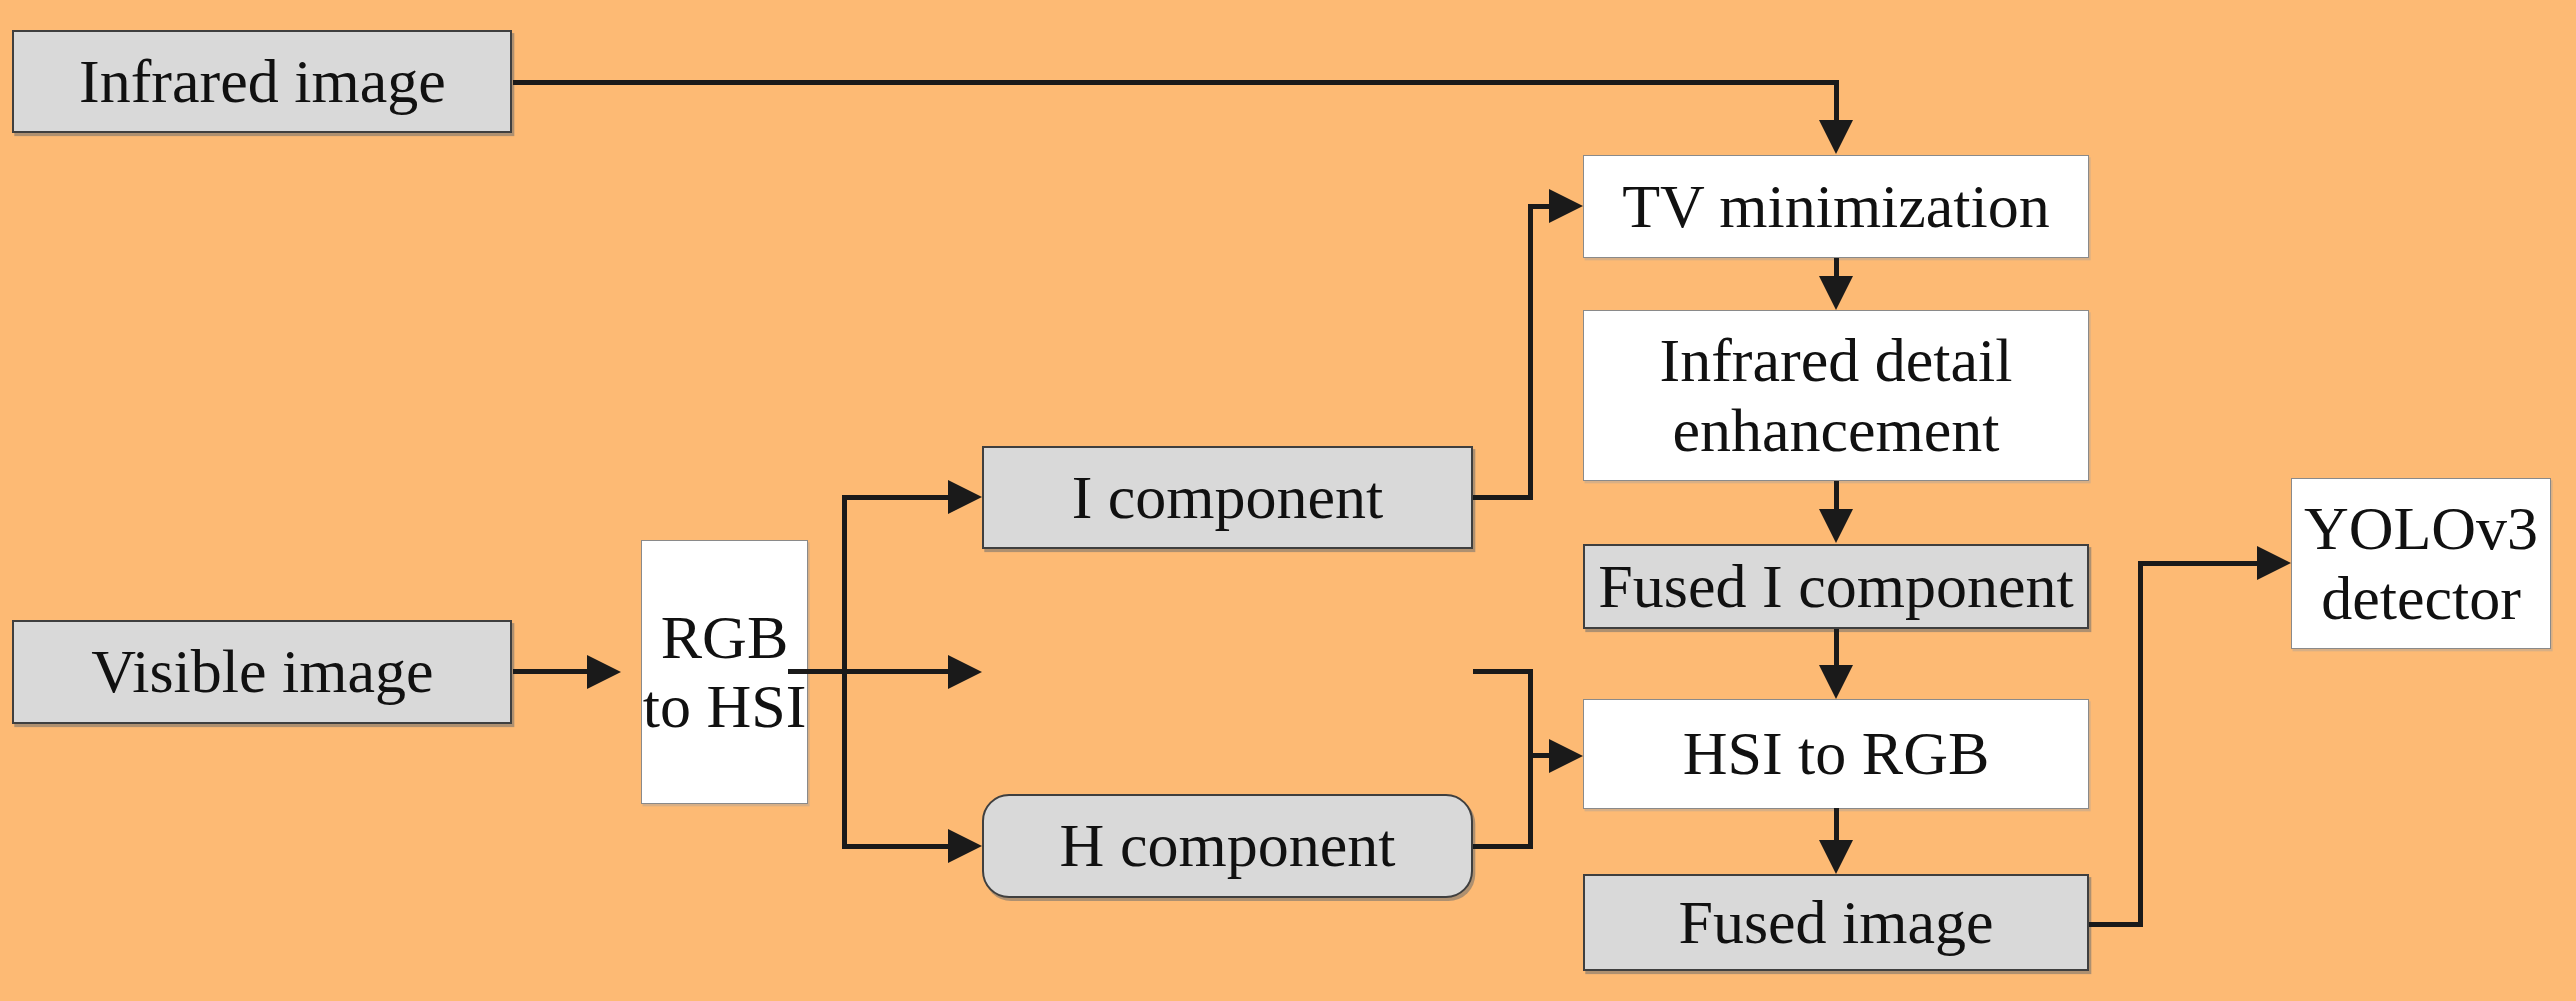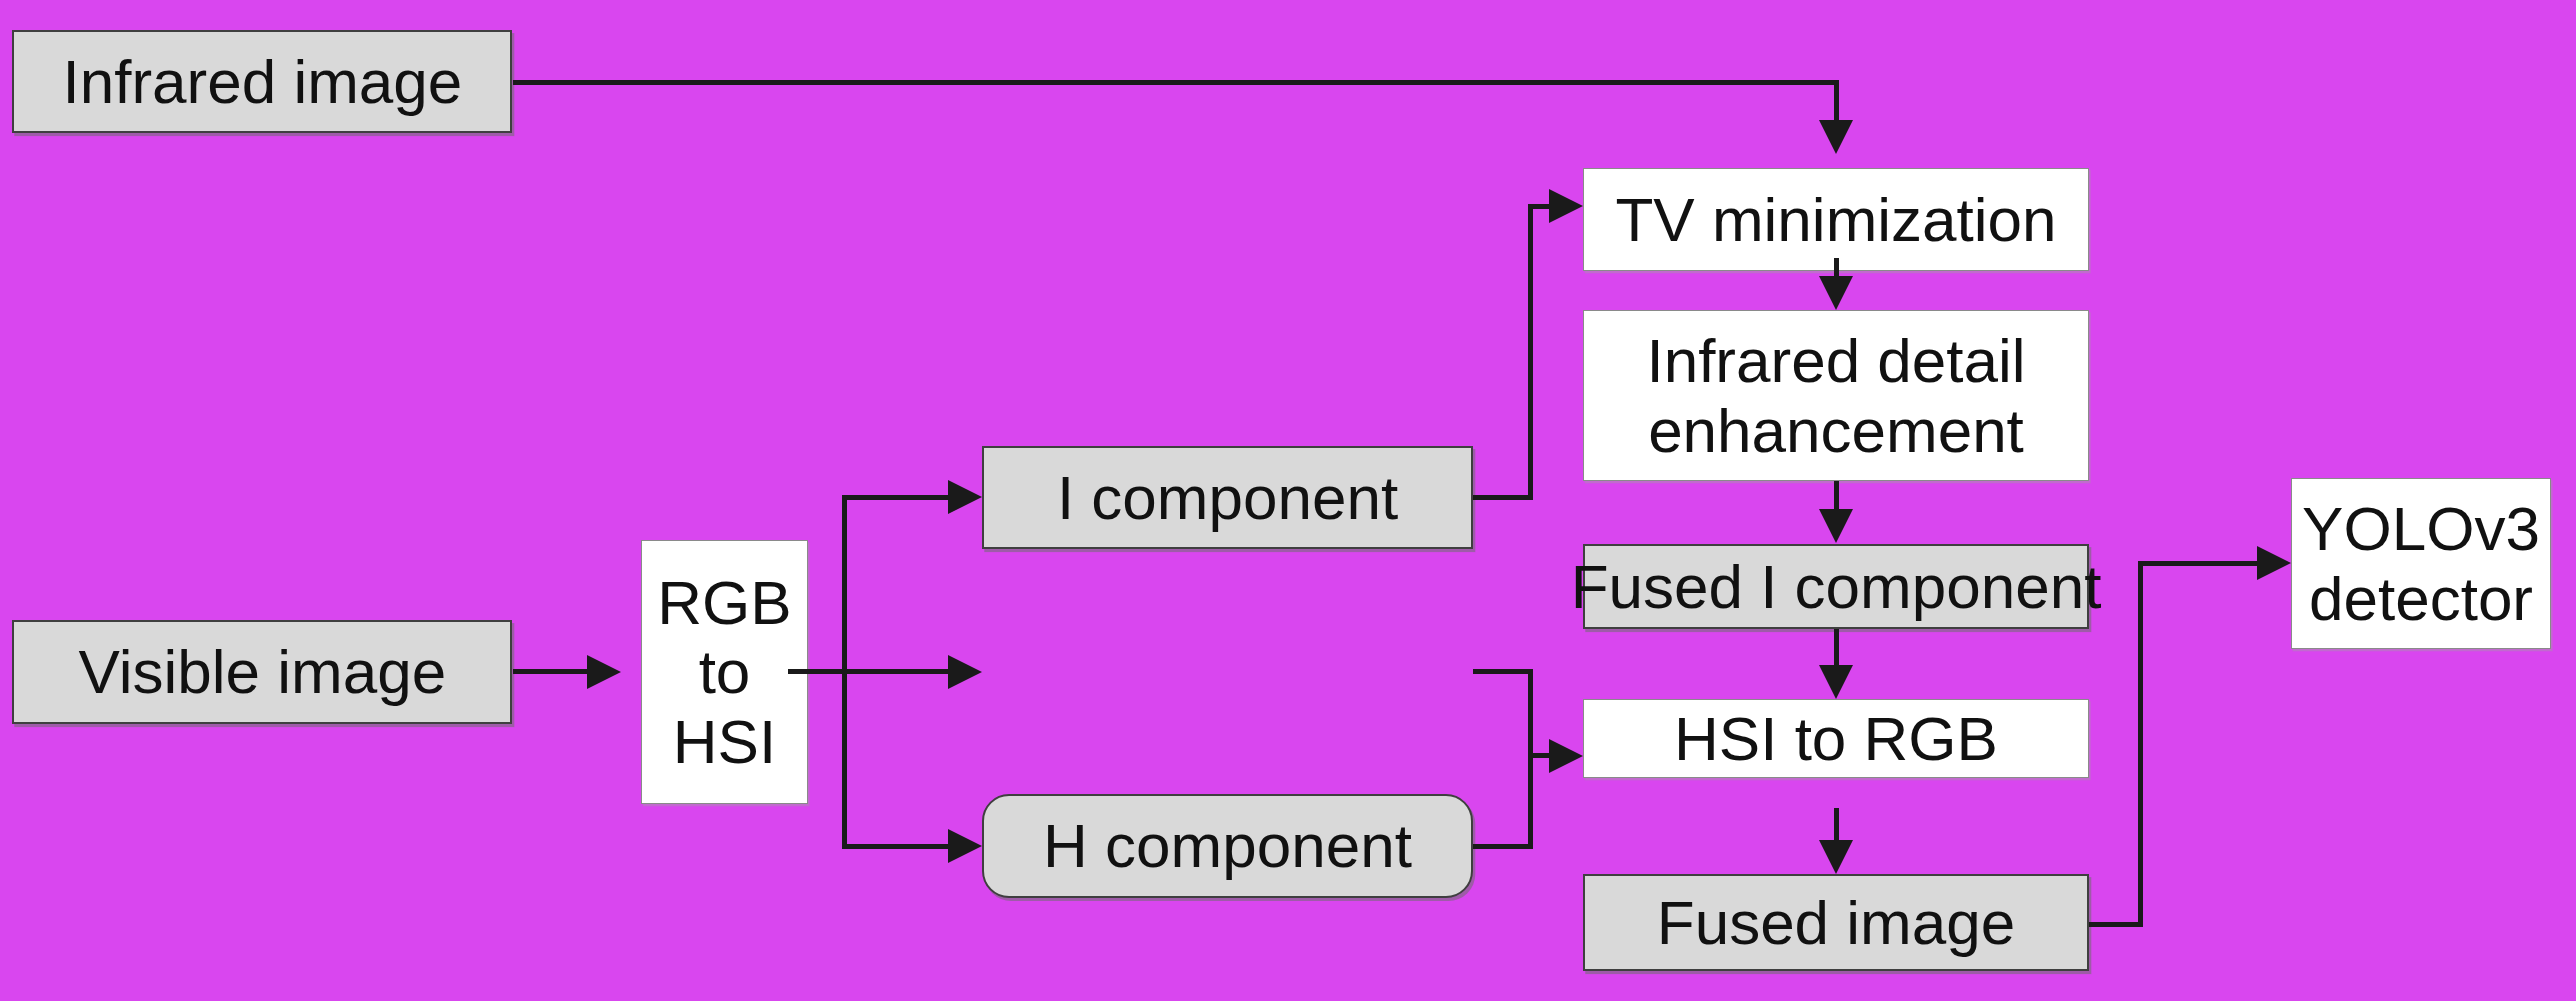--- a/index.html
+++ b/index.html
@@ -1,20 +1,20 @@
 <!DOCTYPE html>
 <html style="font-size:12.4px"><head>
 <meta charset="utf-8">
 <style>
   html,body{margin:0;padding:0;background:#ffffff;}
   .canvas{
     position:relative;
     width:2576px;height:1002px;
-    background:#d946ef;
-    font-family:Liberation Sans, sans-serif;
+    background:#fdba74;
+    font-family:Liberation Serif, serif;
     overflow:hidden;
   }
   .node{
     position:absolute;
     display:flex;align-items:center;justify-content:center;
     text-align:center;
     font-size:62px;line-height:1.12;
     color:#111111;
     box-sizing:border-box;
     white-space:nowrap;
@@ -38,24 +38,24 @@
     border-right:17px solid transparent;
     border-top:34px solid #1a1a1a;}
 
   
   #infrared-image{left:12.4px;top:30px;width:500px;height:103px;}
   #visible-image{left:12.4px;top:620px;width:500px;height:104px;}
   #rgb-to-hsi{left:621px;top:540px;width:167px;height:264px;}
   #i-component{left:982px;top:446px;width:491px;height:103px;}
   #s-component{left:982px;top:620px;width:491px;height:104px;}
   #h-component{left:982px;top:794px;width:491px;height:104px;}
-  #tv-minimization{left:1583px;top:155px;width:506px;height:103px;margin-top:13px;}
+  #tv-minimization{left:1583px;top:155px;width:506px;height:103px;}
   #infrared-detail-enhancement{left:1583px;top:310px;width:506px;height:171px;}
   #fused-i-component{left:1583px;top:544px;width:506px;height:85px;}
-  #hsi-to-rgb{left:1583px;top:699px;width:506px;height:79px;}
+  #hsi-to-rgb{left:1583px;top:699px;width:506px;height:110px;}
   #fused-image{left:1583px;top:874px;width:506px;height:97px;}
   #yolov3-detector{left:2291px;top:478px;width:260px;height:171px;}
 </style>
 </head>
 <body>
 
 <div class="canvas">
 
   <div class="node gray" id="infrared-image" style="background: rgb(217, 217, 217);">Infrared image</div>
 

